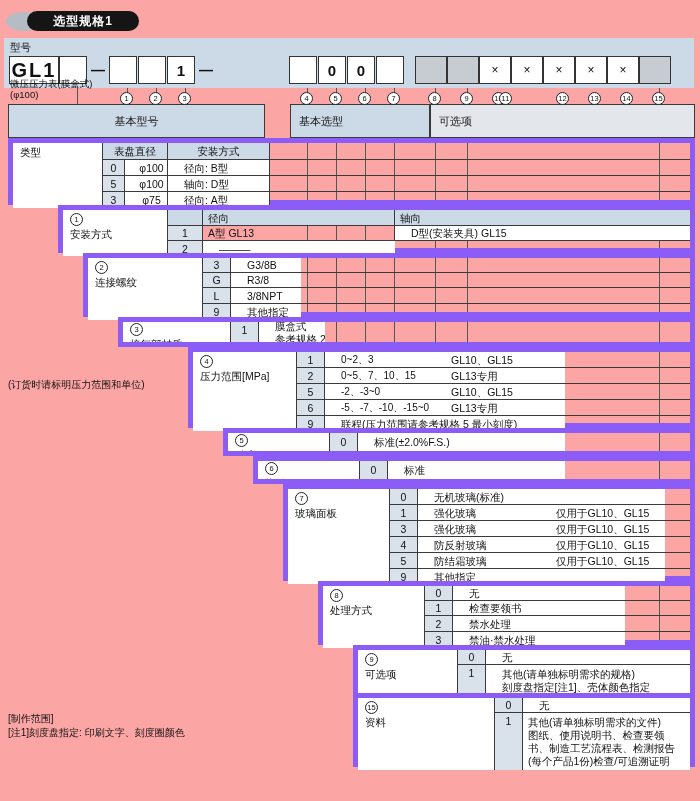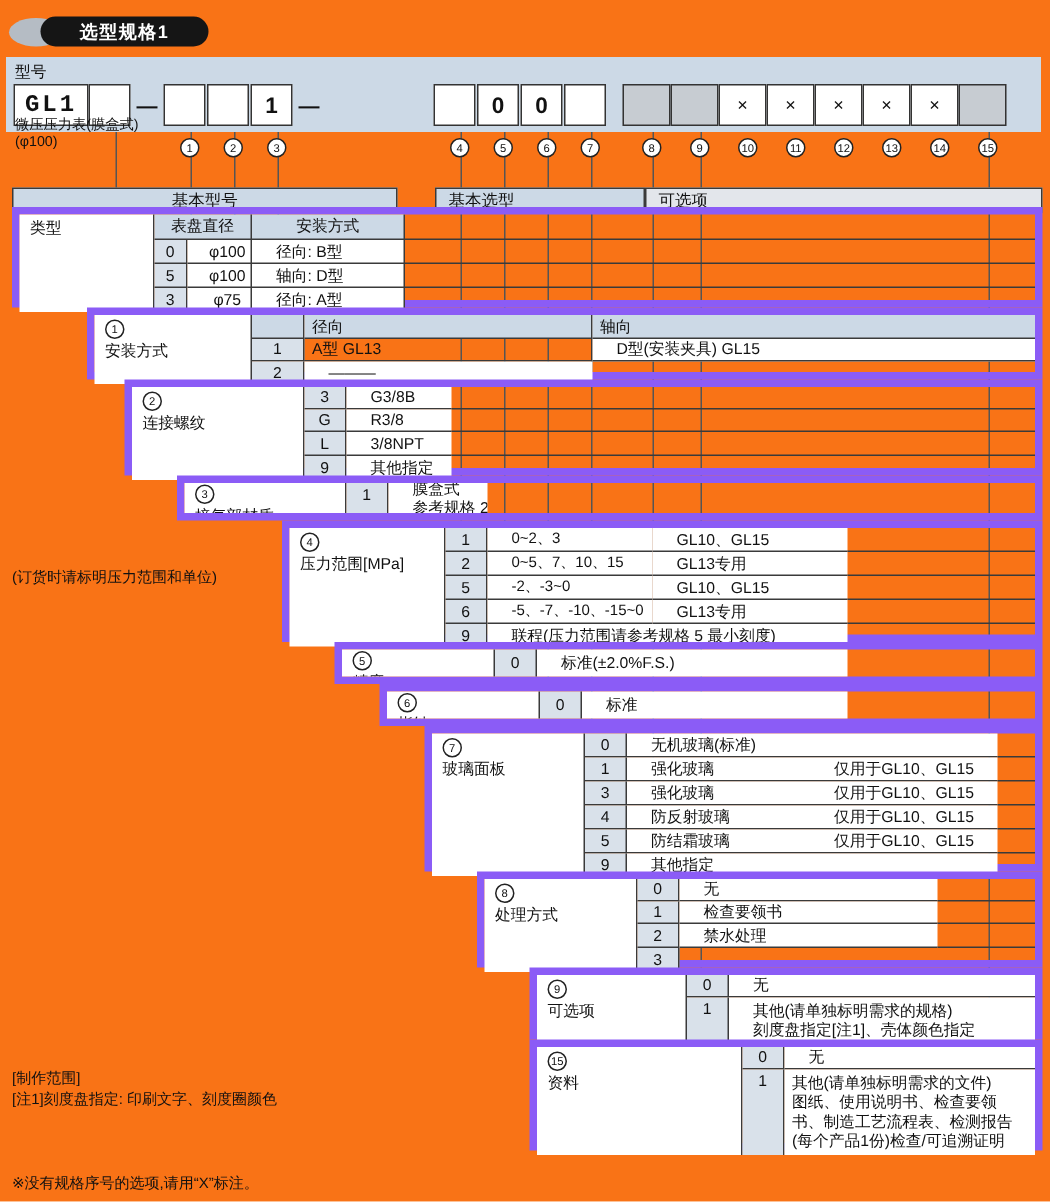--- a/index.html
+++ b/index.html
@@ -1,43 +1,43 @@
 <!DOCTYPE html>
 <html><head>
 <meta charset="utf-8">
 <style>
   html,body{margin:0;padding:0;background:#fff;}
   body{font-family:"Liberation Sans","DejaVu Sans",sans-serif;color:#111;}
-  #canvas{position:relative;width:700px;height:801px;background:#f97316;overflow:hidden;}
+  #canvas{position:relative;width:700px;height:801px;background:#fca5a5;overflow:hidden;}
 
   
   .hdr-ellipse{position:absolute;left:6px;top:12px;width:36px;height:19px;background:#b5bcc4;border-radius:50%;}
   .hdr-badge{position:absolute;left:27px;top:11px;width:112px;height:20px;background:#151515;color:#fff;
     border-radius:10px;font-size:12px;font-weight:bold;display:flex;align-items:center;justify-content:center;letter-spacing:1px;}
   .hdr-title{position:absolute;left:156px;top:14px;font-size:12.5px;letter-spacing:1.5px;color:#222;}
 
   
   .model-panel{position:absolute;left:4px;top:38px;width:690px;height:50px;background:#ccd9e6;}
   .model-label{position:absolute;left:6px;top:3px;font-size:10.5px;}
   .mbox{position:absolute;top:18px;height:28px;background:#fff;border:1px solid #333;box-sizing:border-box;
     display:flex;align-items:center;justify-content:center;font-size:15px;font-weight:bold;}
   .mbox.grey{background:#c7ccd2;}
   .mbox.xbox{font-size:12px;font-weight:normal;}
-  .mbox.prefix{font-size:16px;letter-spacing:2px;font-family:Liberation Mono, monospace;}
+  .mbox.prefix{font-size:20px;letter-spacing:2px;}
   .mdash{position:absolute;top:18px;height:28px;display:flex;align-items:center;justify-content:center;font-weight:bold;font-size:14px;}
 
   .circ{box-sizing:border-box;width:13px;height:13px;border:1px solid #222;border-radius:50%;
     display:inline-flex;align-items:center;justify-content:center;font-size:7.5px;line-height:1;background:#fff;flex:0 0 auto;}
   .pos{position:absolute;top:92px;margin-left:-7px;z-index:3;}
   .product{position:absolute;left:10px;top:78px;font-size:9.5px;line-height:11px;}
 
   .vline{position:absolute;width:1px;background:#555;top:88px;z-index:1;}
 
   
-  .band{position:absolute;top:125px;height:17px;box-sizing:border-box;border:1px solid #3a3a3a;
+  .band{position:absolute;top:104px;height:34px;box-sizing:border-box;border:1px solid #3a3a3a;
     display:flex;align-items:center;font-size:11px;z-index:2;background:#ccd9e6;padding:0 8px;}
 
   
   .sec{position:absolute;display:grid;box-sizing:border-box;border:5px solid #8b5cf6;z-index:2;font-size:10.5px;background:transparent;}
   .cell{box-sizing:border-box;display:flex;align-items:center;padding:0 5px;overflow:hidden;line-height:12px;white-space:nowrap;border-color:#3a3a3a;}
   .br{border-right:1px solid #3a3a3a;}
   .bb{border-bottom:1px solid #3a3a3a;}
   .blue{background:#ccd9e6;}
   .shade{background:#d9e1ea;justify-content:center;padding:0;}
   .wbg{background:#fff;padding-left:16px;}
@@ -87,21 +87,21 @@
   <span class="circ pos" style="left:127px">1</span>
   <span class="circ pos" style="left:156px">2</span>
   <span class="circ pos" style="left:185px">3</span>
   <span class="circ pos" style="left:307px">4</span>
   <span class="circ pos" style="left:336px">5</span>
   <span class="circ pos" style="left:365px">6</span>
   <span class="circ pos" style="left:394px">7</span>
   <span class="circ pos" style="left:435px">8</span>
   <span class="circ pos" style="left:467px">9</span>
   <span class="circ pos" style="left:499px">10</span>
-  <span class="circ pos" style="left:531px">11</span>
+  <span class="circ pos" style="left:506px">11</span>
   <span class="circ pos" style="left:563px">12</span>
   <span class="circ pos" style="left:595px">13</span>
   <span class="circ pos" style="left:627px">14</span>
   <span class="circ pos" style="left:659px">15</span>
 
   <div class="vline" style="left:77px;height:50px"></div>
   <div class="vline" style="left:127px;height:117px"></div>
   <div class="vline" style="left:156px;height:165px"></div>
   <div class="vline" style="left:185px;height:229px"></div>
   <div class="vline" style="left:307px;height:259px"></div>
@@ -267,20 +267,21 @@
     <div class="cell shade br bb">0</div>
     <div class="cell wbg bb">无</div>
     <div class="cell bb"></div>
     <div class="cell shade br bb">1</div>
     <div class="cell wbg bb">检查要领书</div>
     <div class="cell bb"></div>
     <div class="cell shade br bb">2</div>
     <div class="cell wbg bb">禁水处理</div>
     <div class="cell bb"></div>
     <div class="cell shade br">3</div>
+    <div class="cell wbg">禁油·禁水处理</div>
     <div class="cell"></div>
   </div>
 
   <div class="sec" style="left:353px;top:645px;width:342px;height:48px;grid-template-columns:100px 28px 1fr;grid-template-rows:15px 31px">
     <div class="cell br lab" style="grid-row:1/3">
       <span class="circ">9</span>
       <span>可选项</span>
     </div>
     <div class="cell shade br bb">0</div>
     <div class="cell wbg bb">无</div>
@@ -301,15 +302,14 @@
     <div class="cell shade br top">1</div>
     <div class="cell wbg" style="display:block;padding:3px 5px;white-space:normal;line-height:13px">
       <span style="display:block">其他(请单独标明需求的文件)</span>
       <span>图纸、使用说明书、检查要领书、制造工艺流程表、检测报告(每个产品1份)检查/可追溯证明</span>
     </div>
   </div>
 
   <div class="note" style="left:8px;top:378px">(订货时请标明压力范围和单位)</div>
   <div class="note" style="left:8px;top:712px">[制作范围]</div>
   <div class="note" style="left:8px;top:726px">[注1]刻度盘指定: 印刷文字、刻度圈颜色</div>
-  <div class="note" style="left:8px;top:782px">※没有规格序号的选项,请用“X”标注。</div>
 
 </div>
 
 </body></html>

